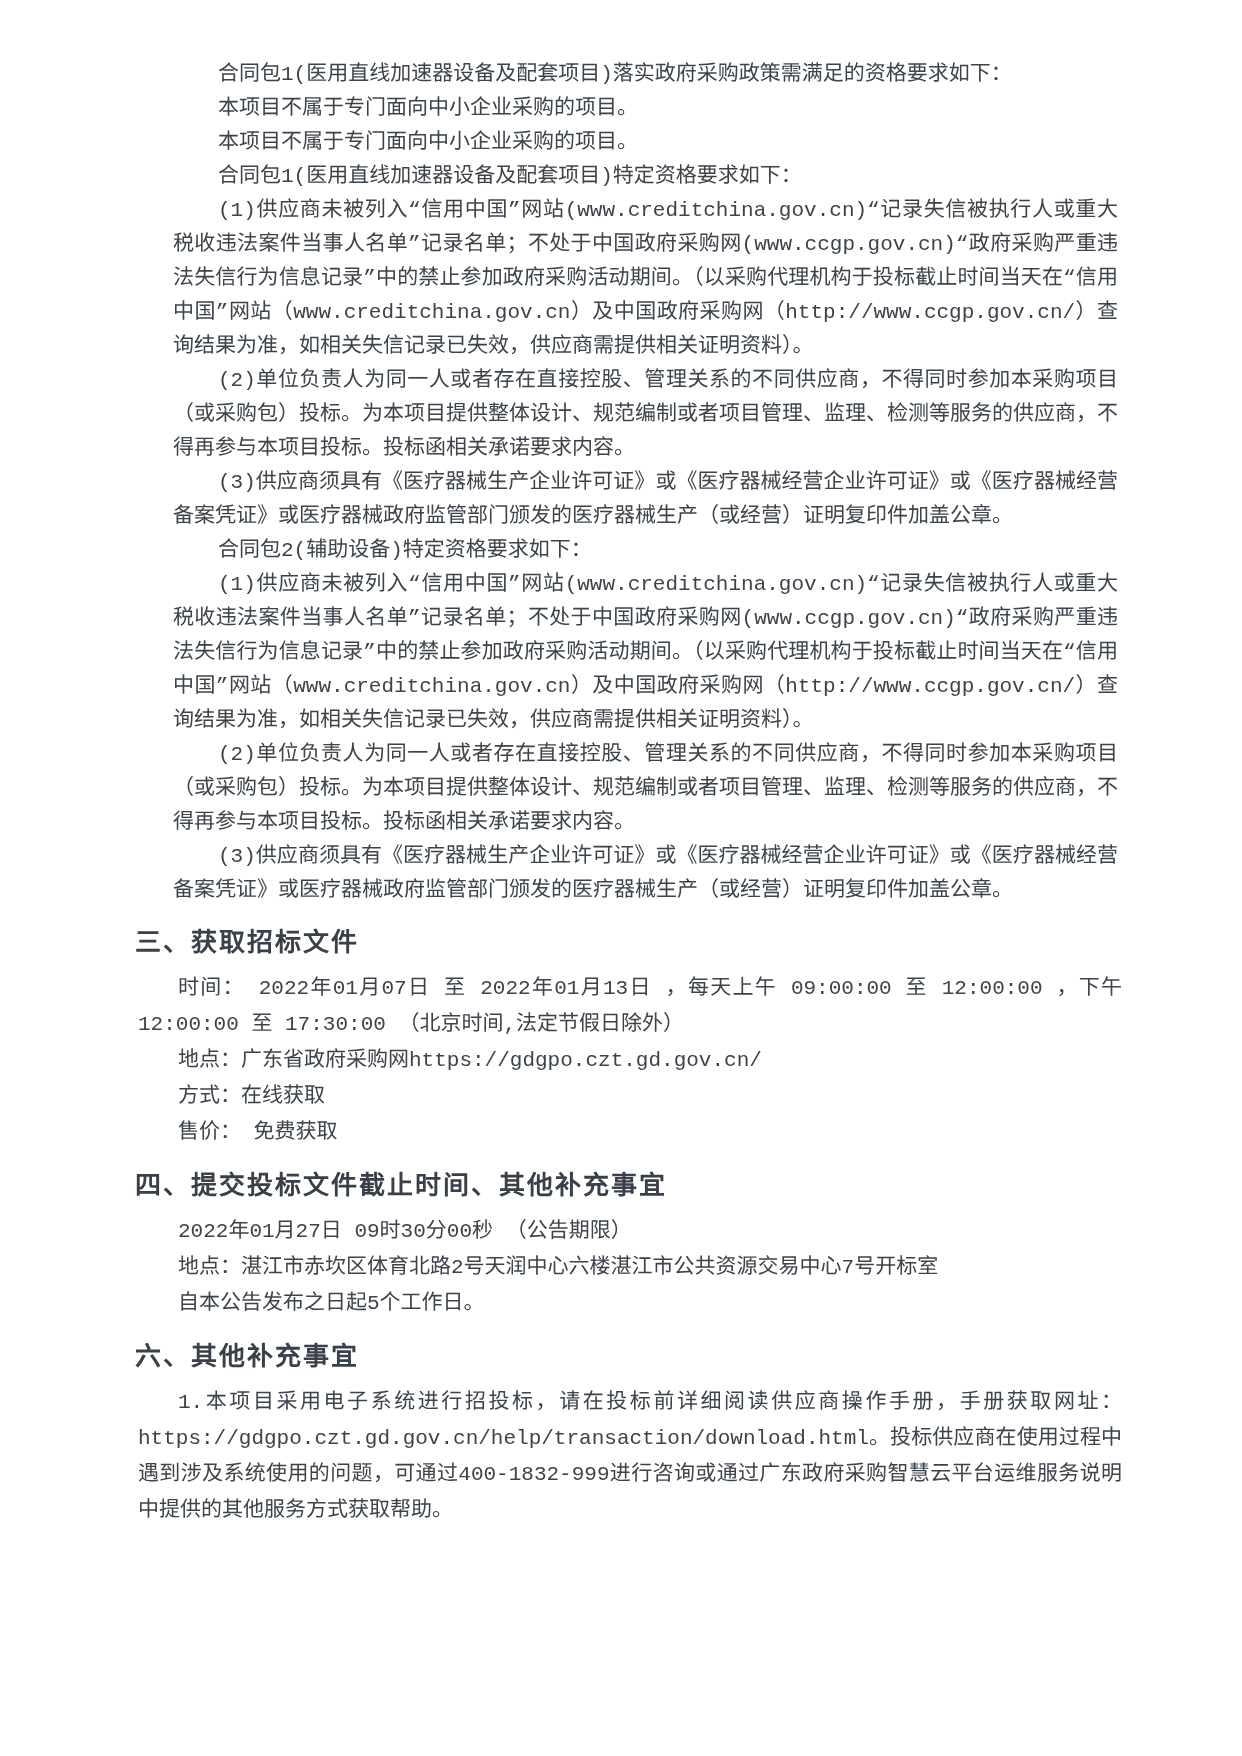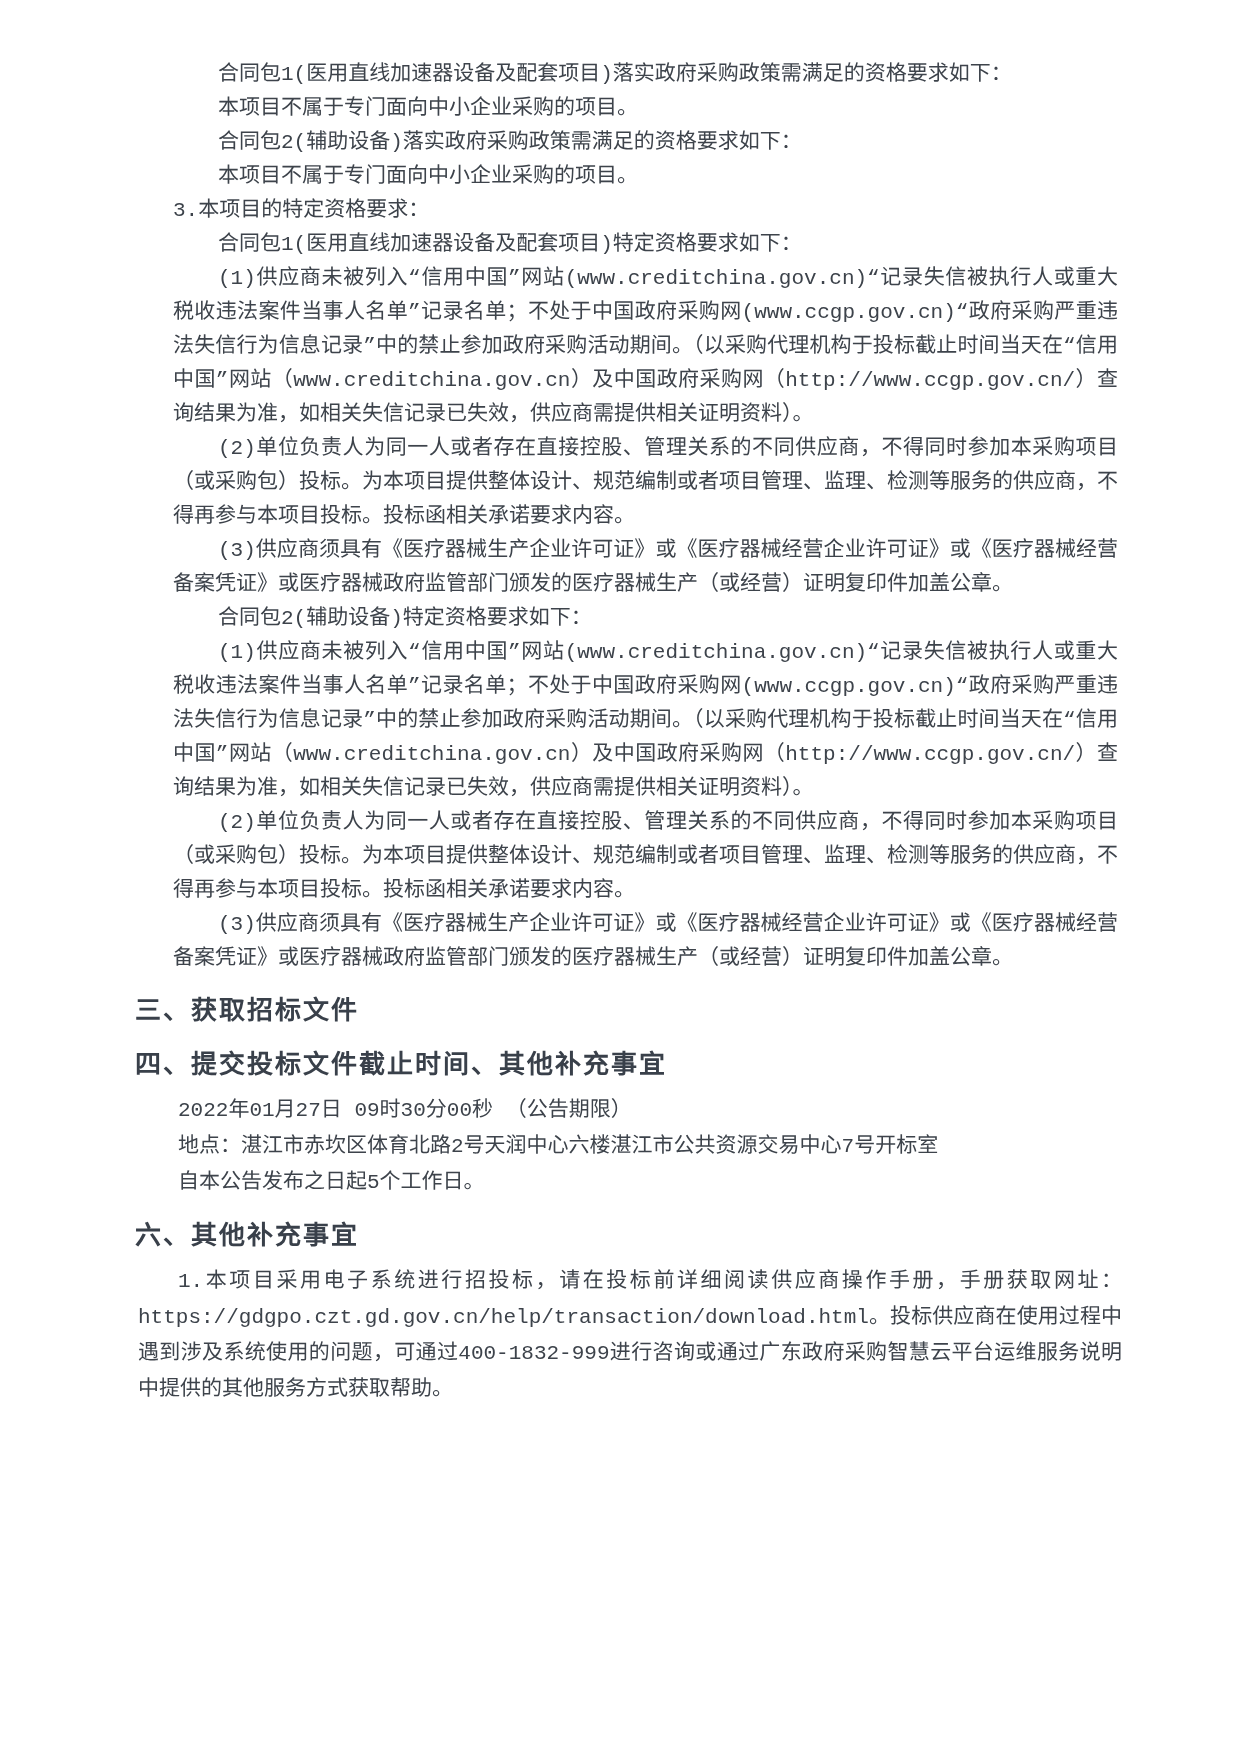--- a/index.html
+++ b/index.html
@@ -42,35 +42,39 @@
   }
   .section-body p.indent { text-indent: 40px; }
 </style>
 </head>
 <body>
 
 <div class="page">
   <div class="intro" id="intro">
       <p class="indent">合同包1(医用直线加速器设备及配套项目)落实政府采购政策需满足的资格要求如下：</p>
       <p class="indent">本项目不属于专门面向中小企业采购的项目。</p>
-      <p class="indent">合同包2(辅助设备)落实政府采购政策需满足的资格要求如下：</p>
       <p class="indent">本项目不属于专门面向中小企业采购的项目。</p>
-      <p>3.本项目的特定资格要求：</p>
       <p class="indent">合同包1(医用直线加速器设备及配套项目)特定资格要求如下：</p>
       <p class="indent">(1)供应商未被列入“信用中国”网站(www.creditchina.gov.cn)“记录失信被执行人或重大税收违法案件当事人名单”记录名单；不处于中国政府采购网(www.ccgp.gov.cn)“政府采购严重违法失信行为信息记录”中的禁止参加政府采购活动期间。（以采购代理机构于投标截止时间当天在“信用中国”网站（www.creditchina.gov.cn）及中国政府采购网（http://www.ccgp.gov.cn/）查询结果为准，如相关失信记录已失效，供应商需提供相关证明资料）。</p>
       <p class="indent">(2)单位负责人为同一人或者存在直接控股、管理关系的不同供应商，不得同时参加本采购项目（或采购包）投标。为本项目提供整体设计、规范编制或者项目管理、监理、检测等服务的供应商，不得再参与本项目投标。投标函相关承诺要求内容。</p>
       <p class="indent">(3)供应商须具有《医疗器械生产企业许可证》或《医疗器械经营企业许可证》或《医疗器械经营备案凭证》或医疗器械政府监管部门颁发的医疗器械生产（或经营）证明复印件加盖公章。</p>
       <p class="indent">合同包2(辅助设备)特定资格要求如下：</p>
       <p class="indent">(1)供应商未被列入“信用中国”网站(www.creditchina.gov.cn)“记录失信被执行人或重大税收违法案件当事人名单”记录名单；不处于中国政府采购网(www.ccgp.gov.cn)“政府采购严重违法失信行为信息记录”中的禁止参加政府采购活动期间。（以采购代理机构于投标截止时间当天在“信用中国”网站（www.creditchina.gov.cn）及中国政府采购网（http://www.ccgp.gov.cn/）查询结果为准，如相关失信记录已失效，供应商需提供相关证明资料）。</p>
       <p class="indent">(2)单位负责人为同一人或者存在直接控股、管理关系的不同供应商，不得同时参加本采购项目（或采购包）投标。为本项目提供整体设计、规范编制或者项目管理、监理、检测等服务的供应商，不得再参与本项目投标。投标函相关承诺要求内容。</p>
       <p class="indent">(3)供应商须具有《医疗器械生产企业许可证》或《医疗器械经营企业许可证》或《医疗器械经营备案凭证》或医疗器械政府监管部门颁发的医疗器械生产（或经营）证明复印件加盖公章。</p>
     </div>
   <div id="sections">
       <section>
     <h2 class="heading">三、获取招标文件</h2>
+    <div class="section-body">
+          <p class="indent">时间：  2022年01月07日 至 2022年01月13日 ，每天上午 09:00:00 至 12:00:00 ，下午 12:00:00 至 17:30:00 （北京时间,法定节假日除外）</p>
+          <p class="indent">地点：广东省政府采购网https://gdgpo.czt.gd.gov.cn/</p>
+          <p class="indent">方式：在线获取</p>
+          <p class="indent">售价：  免费获取</p>
+        </div>
   </section>
       <section>
     <h2 class="heading">四、提交投标文件截止时间、其他补充事宜</h2>
     <div class="section-body">
           <p class="indent">2022年01月27日  09时30分00秒  （公告期限）</p>
           <p class="indent">地点：湛江市赤坎区体育北路2号天润中心六楼湛江市公共资源交易中心7号开标室</p>
         </div>
   </section>
       <section>
     <div class="section-body">

